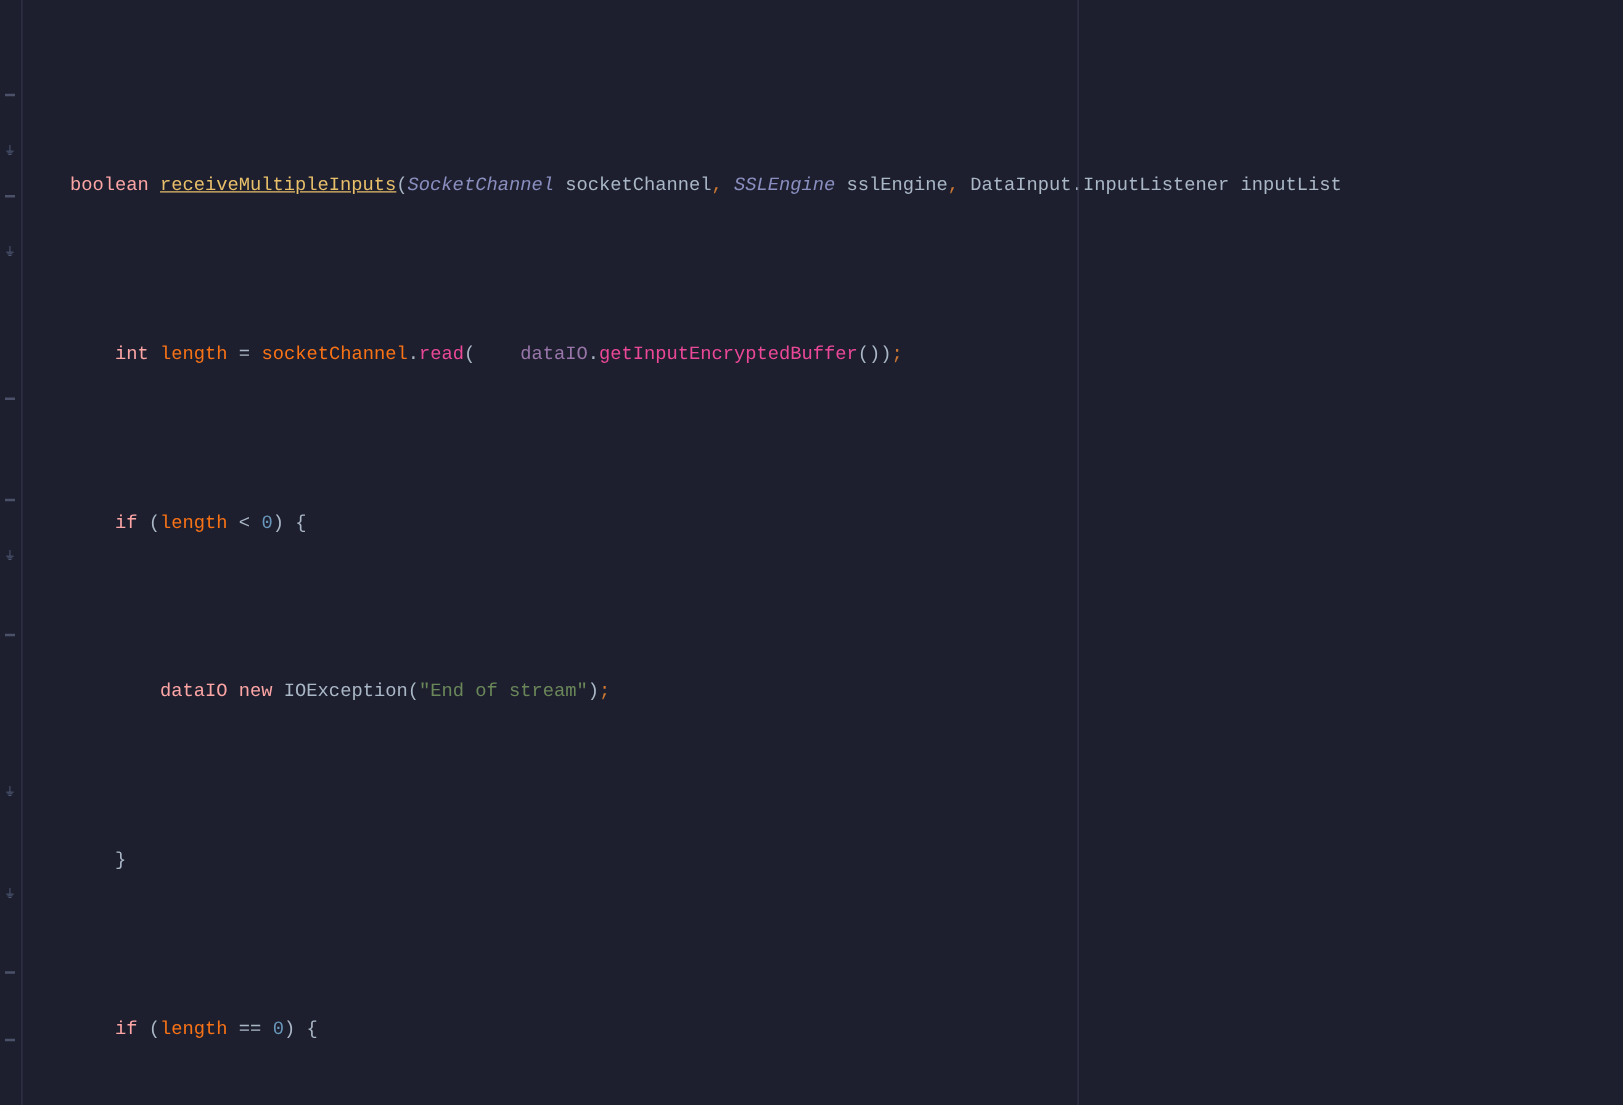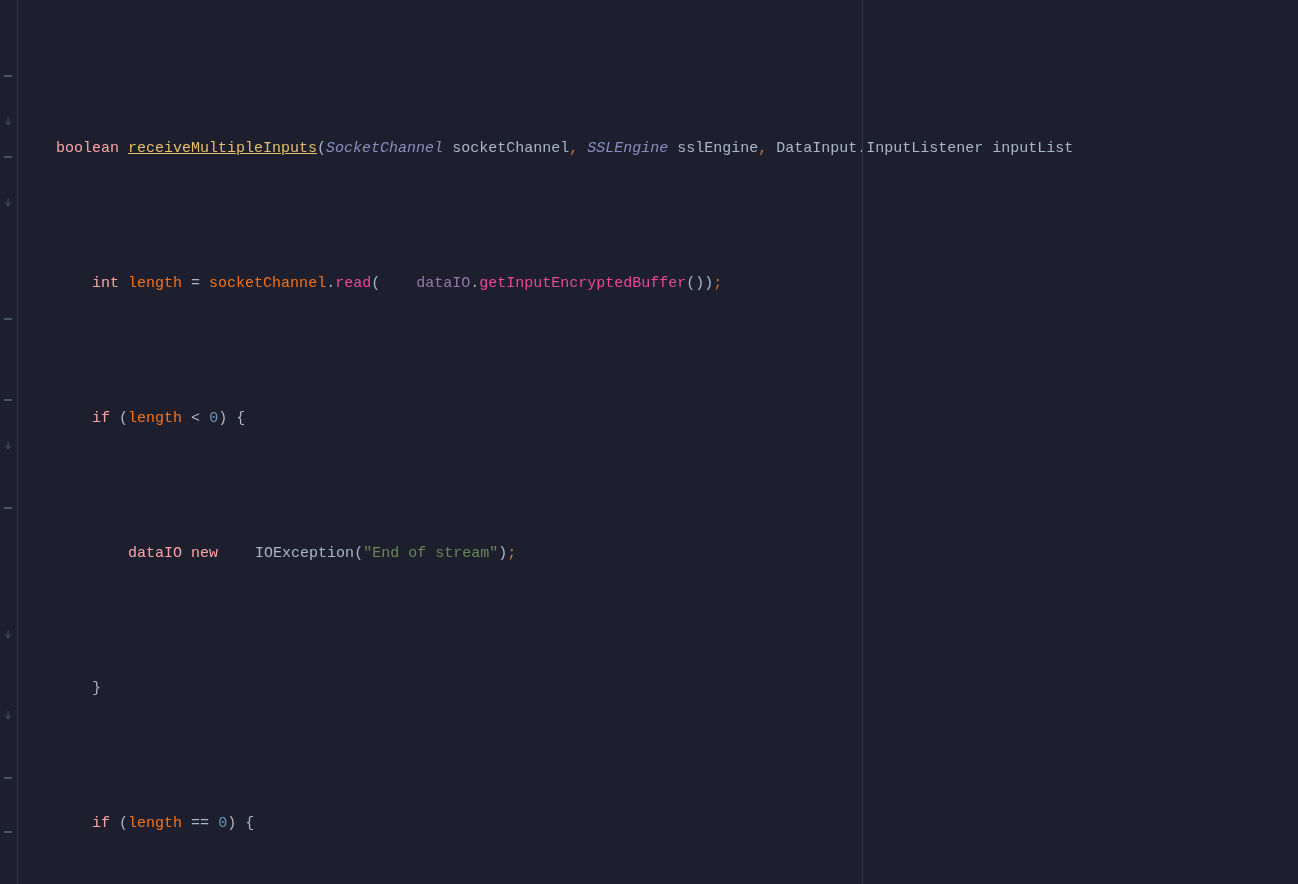--- a/index.html
+++ b/index.html
@@ -65,21 +65,21 @@
   .type2{ color: #a9b7c6; }           
   .param{ color: #a9b7c6; }
   .field{ color: #9876aa; margin-left: 36px; }           
   .local{ color: #f97316; }
   .call { color: #ec4899; }
   .num  { color: #6897bb; }
   .str  { color: #6a8759; }
   .op   { color: #a9b7c6; }
   .punc { color: #cc7832; }           
   .pn   { color: #a9b7c6; }           
-  .cls  { color: #a9b7c6; margin-left: 28px; }
+  .cls  { color: #a9b7c6; }
 </style>
 </head>
 <body>
 
 <div class="editor">
   <div class="gutter" id="gutter">
       <div class="gutter-dash" style="top: 75px;"></div>
       <div class="gutter-icon" style="top: 117px;">⏚</div>
       <div class="gutter-dash" style="top: 156px;"></div>
       <div class="gutter-icon" style="top: 198px;">⏚</div>

